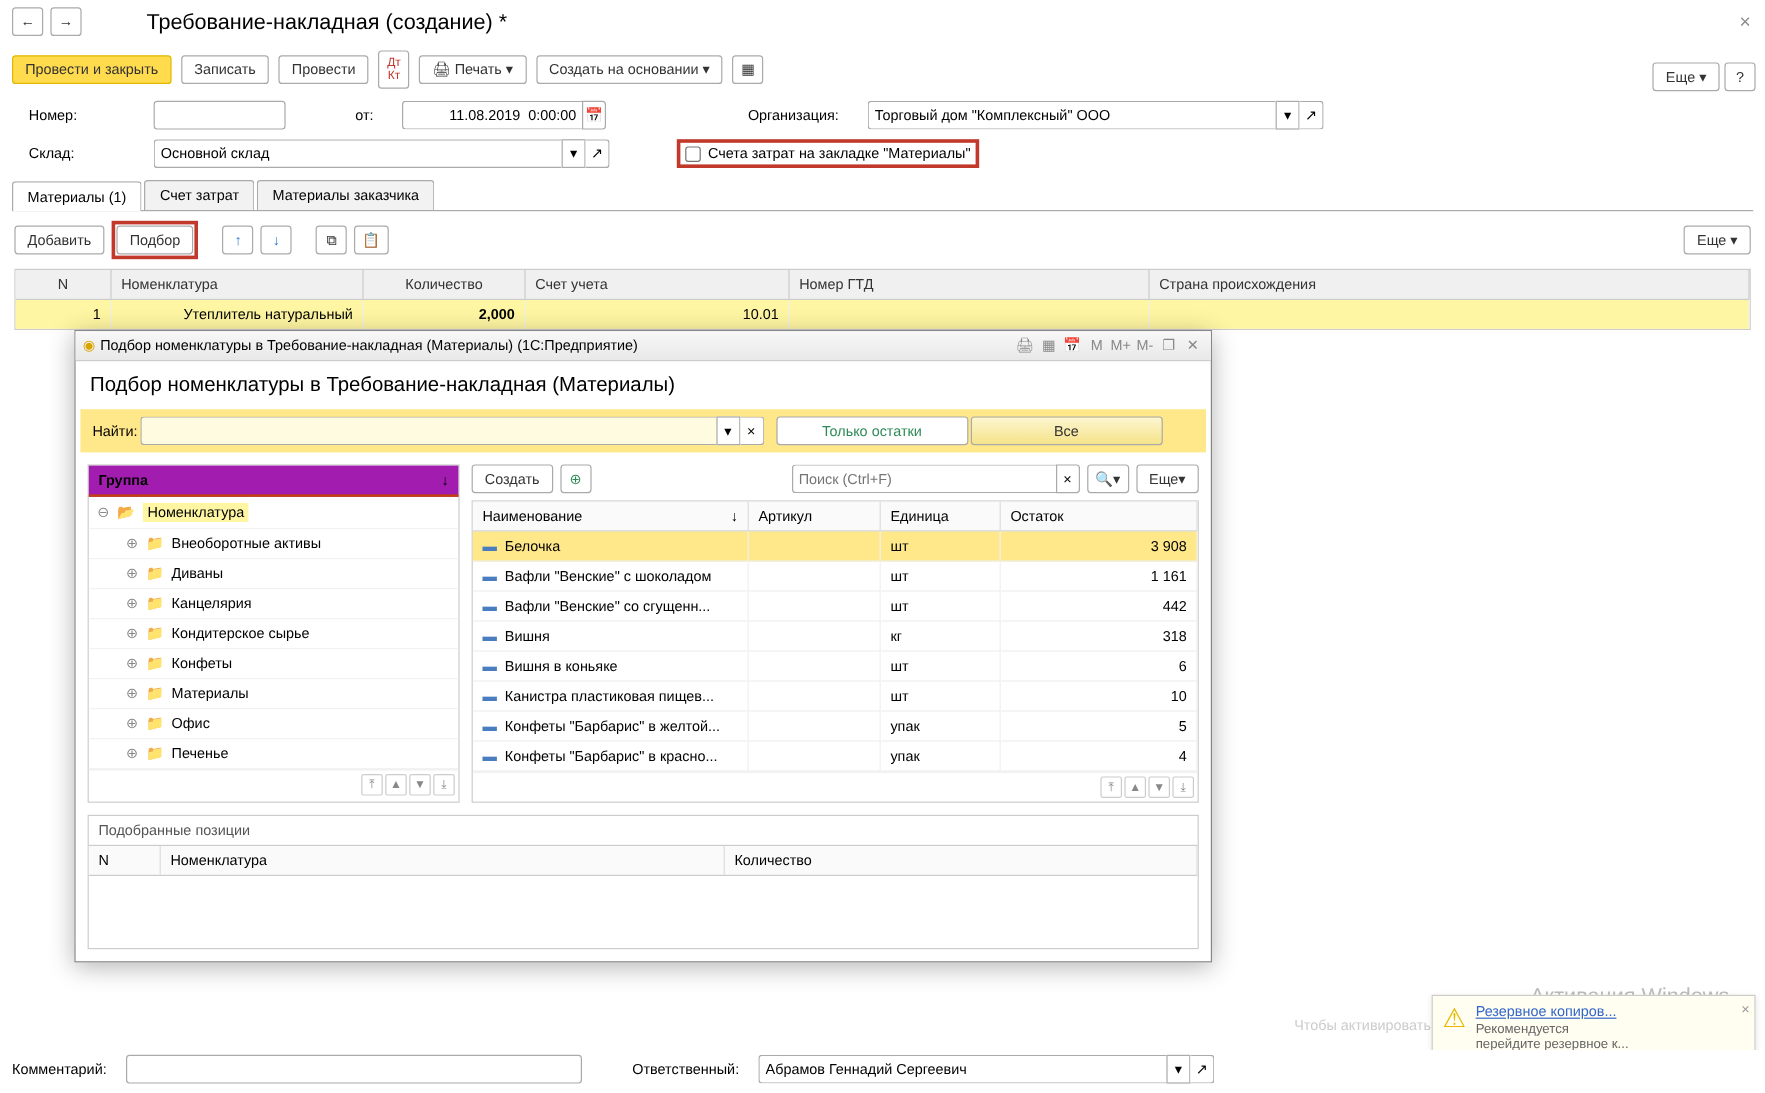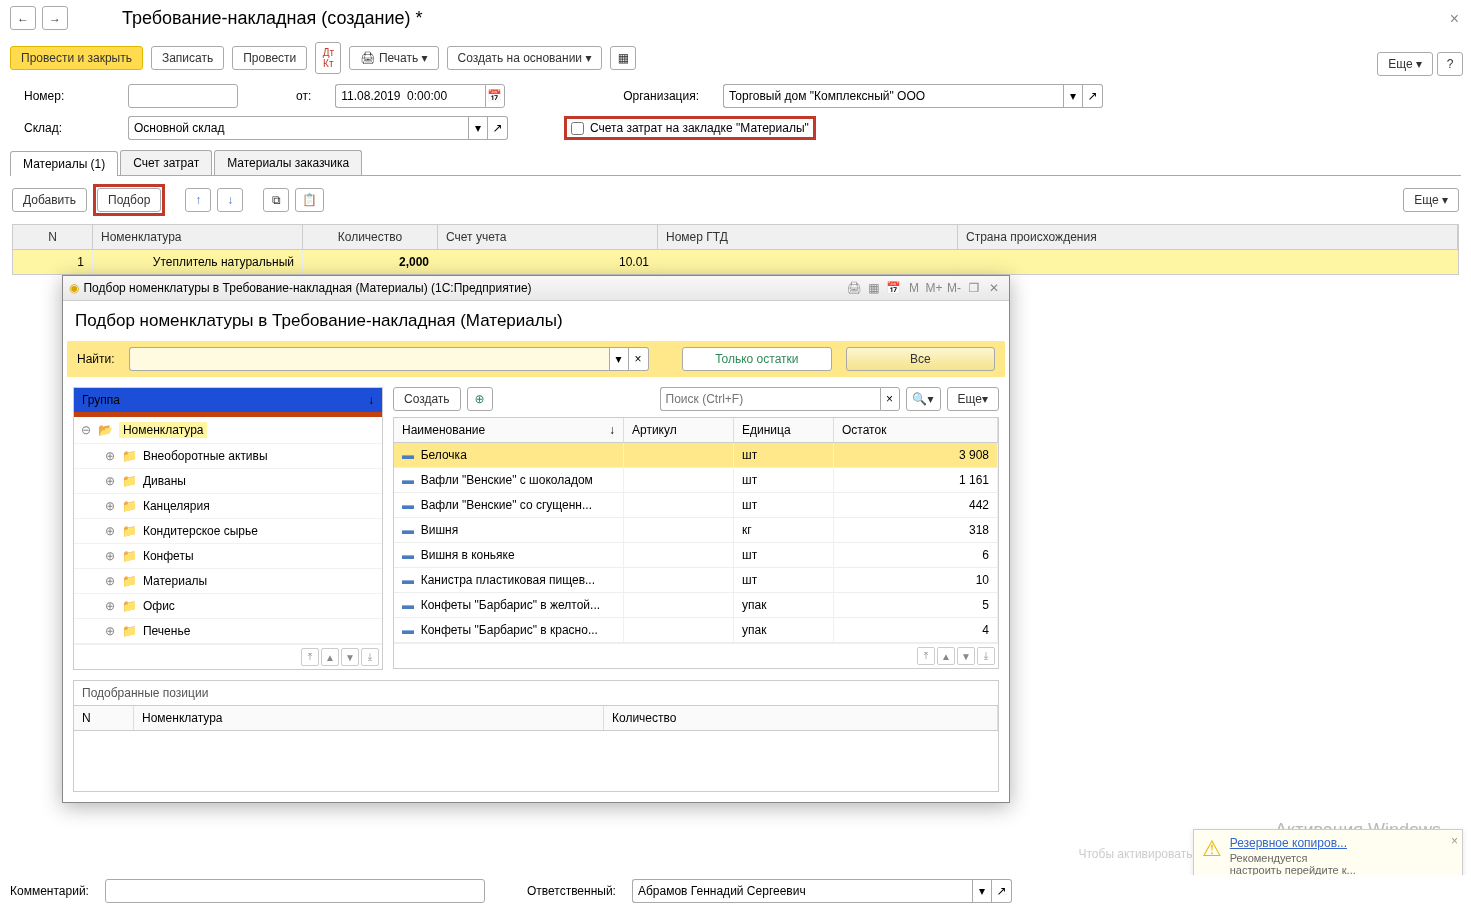--- a/index.html
+++ b/index.html
@@ -43,24 +43,24 @@
 .tbody .tr { display: flex; }
 .tr.selected { background: #fff6a3; }
 .td { padding: 5px 8px; border-right: 1px solid #eee; text-align: right; }
 
 
 .modal { position: absolute; top: 275px; left: 62px; width: 948px; background: #fff; border: 1px solid #888; box-shadow: 0 4px 20px rgba(0,0,0,0.3); }
 .modal-titlebar { background: linear-gradient(#f8f8f8,#e8e8e8); border-bottom: 1px solid #ccc; padding: 3px 6px; display: flex; align-items: center; font-size: 11px; }
 .modal-titlebar-icons { display: flex; gap: 2px; }
 .modal-titlebar-icons span { width: 18px; height: 18px; display: flex; align-items: center; justify-content: center; color: #888; cursor: pointer; }
 .modal-head { padding: 10px 12px; font-size: 17px; }
-.modal-search-row { background: #ffe88a; padding: 6px 10px; display: flex; align-items: center; gap: 14px; margin: 0 4px; }
+.modal-search-row { background: #ffe88a; padding: 6px 10px; display: flex; align-items: center; gap: 2px; margin: 0 4px; }
 .modal-body { display: flex; gap: 10px; padding: 10px; }
 .tree-panel { width: 310px; border: 1px solid #ccc; }
-.tree-head { display: flex; border-bottom: 5px solid #c2410c; padding: 5px 8px; background: #1d4ed8; }
+.tree-head { display: flex; border-bottom: 2px solid #c2410c; padding: 5px 8px; background: #a21caf; font-weight: bold; }
 .tree-body { }
 .tree-row { display: flex; align-items: center; padding: 5px 6px; border-bottom: 1px solid #f2f2f2; gap: 6px; cursor: pointer; }
 .tree-row .indent1 { width: 18px; }
 .folder { color: #d9a400; }
 .exp { color: #888; width: 12px; text-align: center; }
 .list-panel { flex: 1; }
 .list-toolbar { display: flex; gap: 6px; margin-bottom: 6px; align-items: flex-end; }
 .list-grid { border: 1px solid #ccc; }
 .lg-head { display: flex; background: #fafafa; border-bottom: 1px solid #ccc; }
 .lg-th { padding: 5px 8px; border-right: 1px solid #ddd; }
@@ -127,21 +127,21 @@
 </div>
 <button class="btn more-btn" style="top:52px"><span>Еще</span>&nbsp;▾</button>
 <button class="btn q-btn btn-icon" style="top:52px">?</button>
 
 <div class="form-row">
   <div class="form-label">Номер:</div>
   <input class="input" style="width: 110px;" value="">
   <div style="width:10px"></div>
   <div>от:</div>
   <div class="input-group">
-    <input class="input" style="width: 150px;" value="11.08.2019  0:00:00">
+    <input class="input" style="width: 150px; text-align: right;" value="11.08.2019  0:00:00">
     <div class="btn-sm">
         <span>📅</span>
       </div>
   </div>
   <div style="width:70px"></div>
   <div>Организация:</div>
   <div class="input-group">
     <input class="input" style="width: 340px;" value="Торговый дом &quot;Комплексный&quot; ООО">
     <div class="btn-sm">
         <span>▾</span>
@@ -419,21 +419,21 @@
 </div>
 
 <div class="watermark">Активация Windows</div>
 <div class="watermark2">Чтобы активировать Windows, перейдите в раздел "Параметры".</div>
 
 <div class="notif">
   <span class="warn">⚠</span>
   <div>
     <span class="ntitle">Резервное копиров...</span>
     <div class="nbody">Рекомендуется</div>
-    <div class="nbody">настроить перейдите к...</div>
+    <div class="nbody">перейдите резервное к...</div>
   </div>
   <span class="nx">×</span>
 </div>
 
 <div class="bottom-row">
   <span>Комментарий:</span>
   <input class="input" style="width: 380px;" value="">
   <div style="width:10px"></div>
   <span>Ответственный:</span>
   <div class="input-group">

